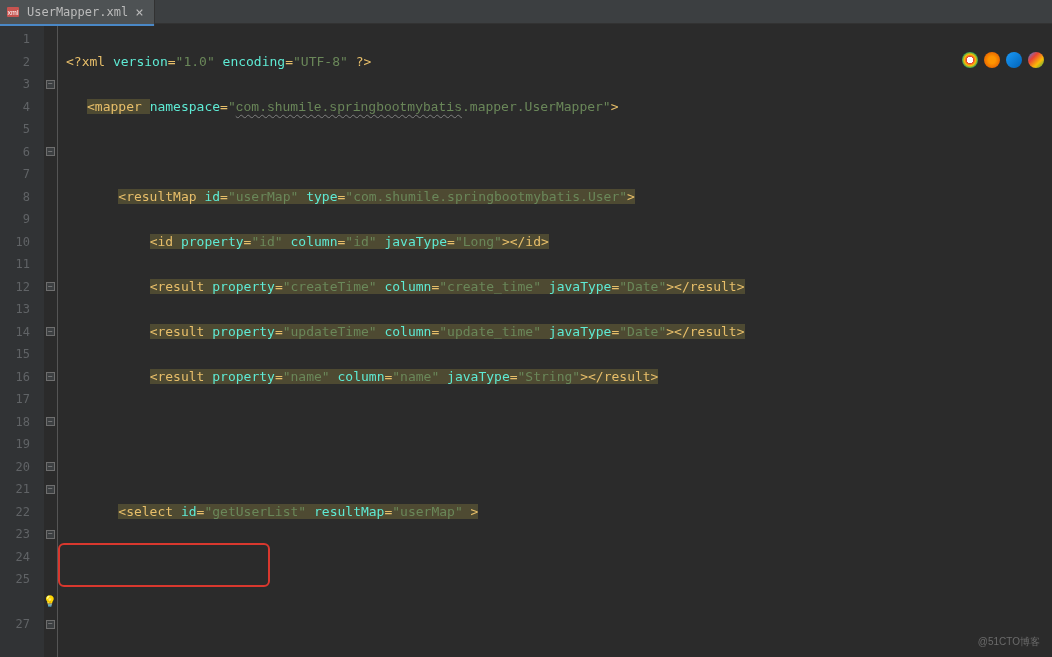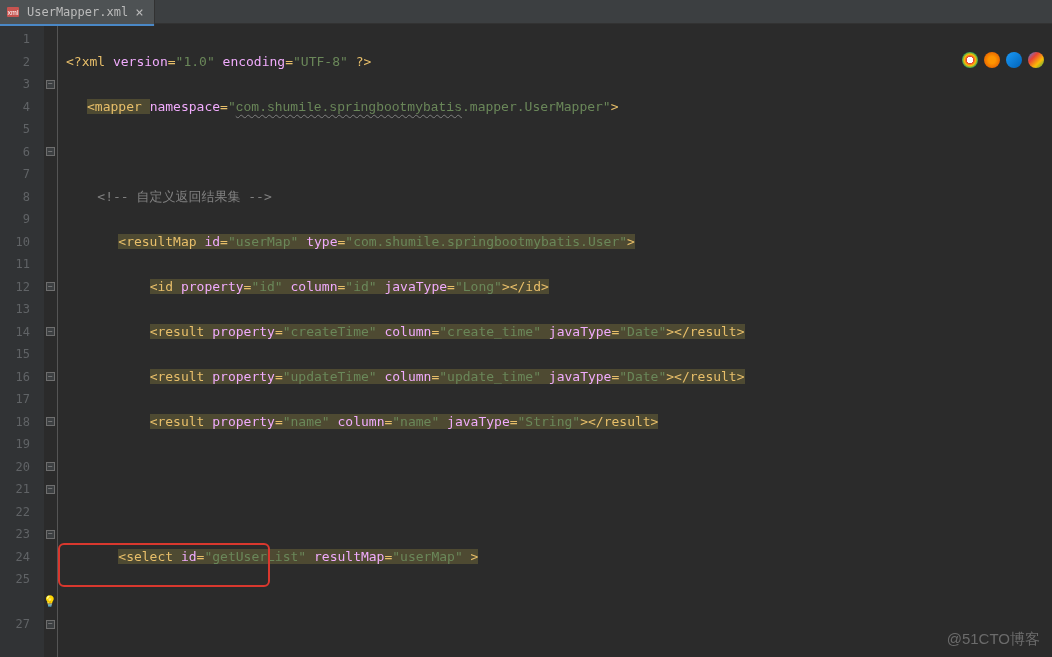--- a/index.html
+++ b/index.html
@@ -81,42 +81,42 @@
 }
 .code {
   padding: 4px 0 0 8px;
   line-height: 22.5px;
   white-space: pre;
   position: relative;
   flex: 1;
 }
 .code .line { height: 22.5px; }
 .t-tag { color: #e8bf6a; }
-.t-attr { color: #f0abfc; }
+.t-attr { color: #5eead4; }
 .t-str { color: #6a8759; }
 .t-punct { color: #e8bf6a; }
 .t-comment { color: #808080; }
 .hl { background: #4e4a32; margin-left: 21px; }
 .wavy { text-decoration: underline wavy #808080; text-decoration-thickness: 1px; text-underline-offset: 3px; font-family: Liberation Mono, monospace; }
 .red-box {
   position: absolute;
   border: 2px solid #d9382e;
   border-radius: 6px;
   left: 0px;
   top: 519px;
   width: 212px;
   height: 44px;
   pointer-events: none;
 }
 .watermark {
   position: absolute;
   right: 12px;
   bottom: 8px;
   color: #6b6b6b;
-  font-size: 15px;
+  font-size: 10px;
   font-family: sans-serif;
 }
 .floating-icons {
   position: absolute;
   top: 52px;
   right: 8px;
   display: flex;
   gap: 6px;
   align-items: center;
 }
@@ -219,21 +219,20 @@
       </div>
     <div class="fc">
         <span class="fold-mark">−</span>
       </div>
     <div class="fc"></div>
   </div>
   <div class="code">
 <div class="line"><span class="t-tag">&lt;?</span><span class="t-tag">xml </span><span class="t-attr">version</span><span class="t-punct">=</span><span class="t-str">"1.0"</span> <span class="t-attr">encoding</span><span class="t-punct">=</span><span class="t-str">"UTF-8"</span> <span class="t-tag">?&gt;</span></div>
 <div class="line"><span class="hl"><span class="t-tag">&lt;mapper </span></span><span class="t-attr">namespace</span><span class="t-punct">=</span><span class="t-str">"</span><span class="t-str wavy">com.shumile.springbootmybatis</span><span class="t-str">.mapper.UserMapper"</span><span class="t-tag">&gt;</span></div>
 <div class="line"></div>
-<div class="line">    <span class="t-comment">&lt;!-- 自定义返回结果集 --&gt;</span></div>
 <div class="line">    <span class="hl"><span class="t-tag">&lt;resultMap </span><span class="t-attr">id</span><span class="t-punct">=</span><span class="t-str">"userMap"</span> <span class="t-attr">type</span><span class="t-punct">=</span><span class="t-str">"com.shumile.springbootmybatis.User"</span><span class="t-tag">&gt;</span></span></div>
 <div class="line">        <span class="hl"><span class="t-tag">&lt;id </span><span class="t-attr">property</span><span class="t-punct">=</span><span class="t-str">"id"</span> <span class="t-attr">column</span><span class="t-punct">=</span><span class="t-str">"id"</span> <span class="t-attr">javaType</span><span class="t-punct">=</span><span class="t-str">"Long"</span><span class="t-tag">&gt;&lt;/id&gt;</span></span></div>
 <div class="line">        <span class="hl"><span class="t-tag">&lt;result </span><span class="t-attr">property</span><span class="t-punct">=</span><span class="t-str">"createTime"</span> <span class="t-attr">column</span><span class="t-punct">=</span><span class="t-str">"create_time"</span> <span class="t-attr">javaType</span><span class="t-punct">=</span><span class="t-str">"Date"</span><span class="t-tag">&gt;&lt;/result&gt;</span></span></div>
 <div class="line">        <span class="hl"><span class="t-tag">&lt;result </span><span class="t-attr">property</span><span class="t-punct">=</span><span class="t-str">"updateTime"</span> <span class="t-attr">column</span><span class="t-punct">=</span><span class="t-str">"update_time"</span> <span class="t-attr">javaType</span><span class="t-punct">=</span><span class="t-str">"Date"</span><span class="t-tag">&gt;&lt;/result&gt;</span></span></div>
 <div class="line">        <span class="hl"><span class="t-tag">&lt;result </span><span class="t-attr">property</span><span class="t-punct">=</span><span class="t-str">"name"</span> <span class="t-attr">column</span><span class="t-punct">=</span><span class="t-str">"name"</span> <span class="t-attr">javaType</span><span class="t-punct">=</span><span class="t-str">"String"</span><span class="t-tag">&gt;&lt;/result&gt;</span></span></div>
 <div class="line"></div>
 <div class="line"></div>
 <div class="line">    <span class="hl"><span class="t-tag">&lt;select </span><span class="t-attr">id</span><span class="t-punct">=</span><span class="t-str">"getUserList"</span> <span class="t-attr">resultMap</span><span class="t-punct">=</span><span class="t-str">"userMap"</span> <span class="t-tag">&gt;</span></span></div>
 
 

